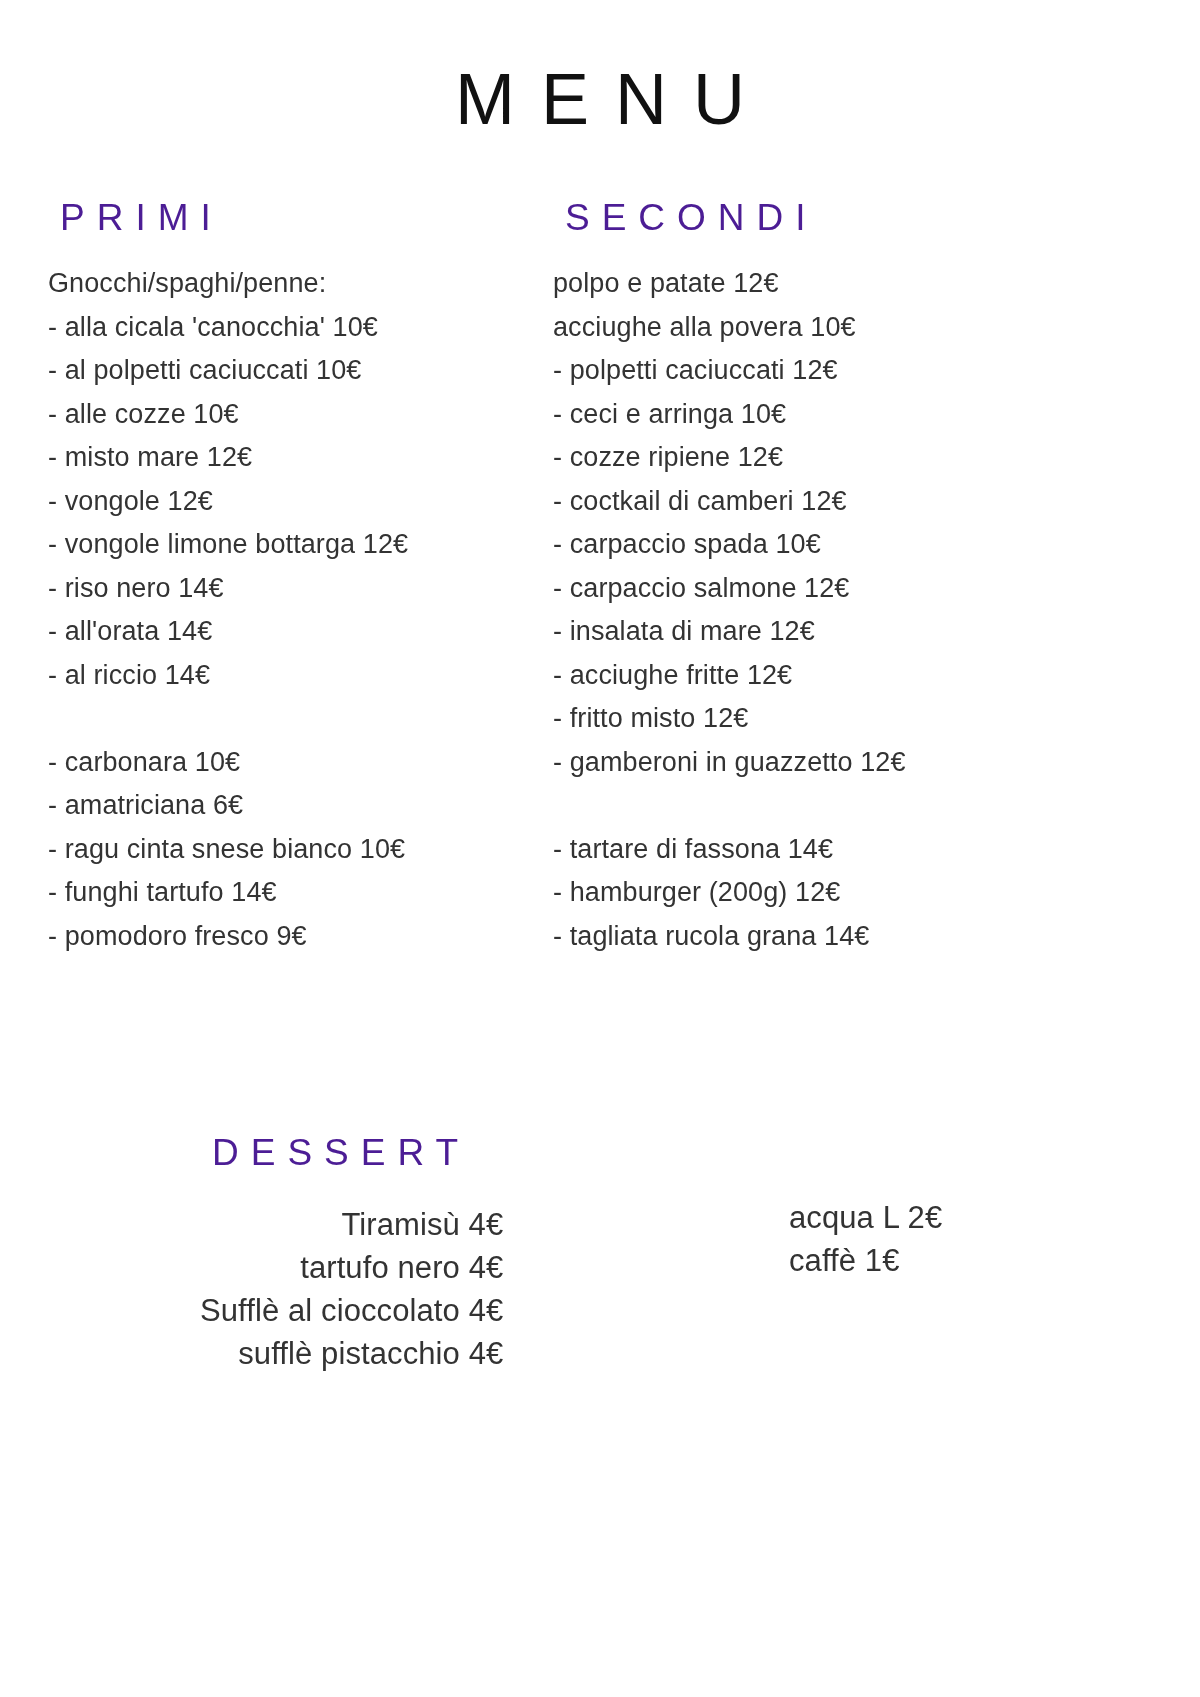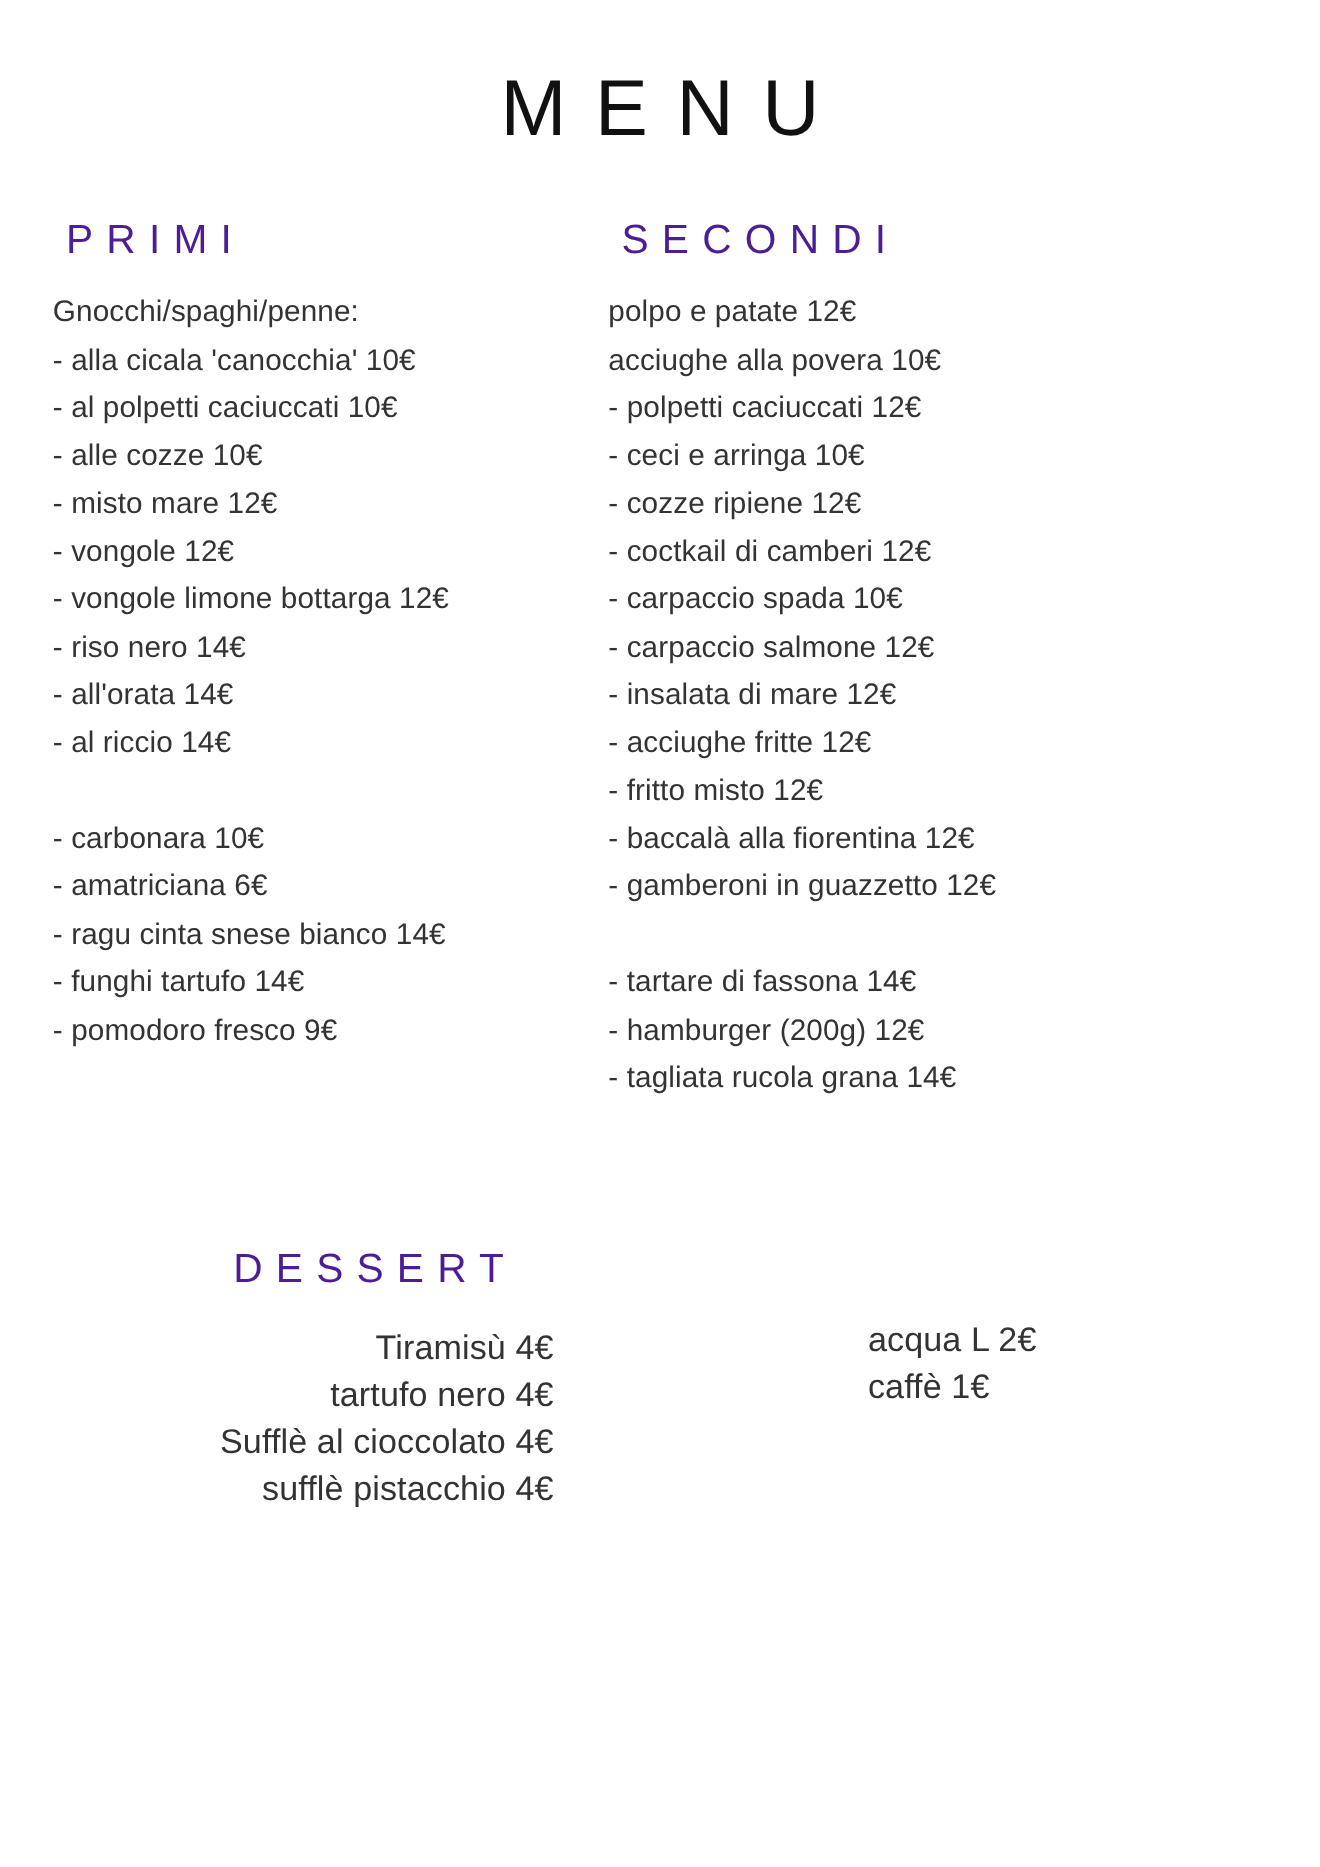--- a/index.html
+++ b/index.html
@@ -99,39 +99,38 @@
       <li>- alle cozze 10€</li>
       <li>- misto mare 12€</li>
       <li>- vongole 12€</li>
       <li>- vongole limone bottarga 12€</li>
       <li>- riso nero 14€</li>
       <li>- all'orata 14€</li>
       <li>- al riccio 14€</li>
       <li class="spacer"></li>
       <li>- carbonara 10€</li>
       <li>- amatriciana 6€</li>
-      <li>- ragu cinta snese bianco 14€</li>
+      <li>- ragu cinta snese bianco 10€</li>
       <li>- funghi tartufo 14€</li>
       <li>- pomodoro fresco 9€</li>
     </ul>
 
   <div class="section-head head-secondi">SECONDI</div>
   <ul class="item-list list-secondi">
       <li>polpo e patate 12€</li>
       <li>acciughe alla povera 10€</li>
       <li>- polpetti caciuccati 12€</li>
       <li>- ceci e arringa 10€</li>
       <li>- cozze ripiene 12€</li>
       <li>- coctkail di camberi 12€</li>
       <li>- carpaccio spada 10€</li>
       <li>- carpaccio salmone 12€</li>
       <li>- insalata di mare 12€</li>
       <li>- acciughe fritte 12€</li>
       <li>- fritto misto 12€</li>
-      <li>- baccalà alla fiorentina 12€</li>
       <li>- gamberoni in guazzetto 12€</li>
       <li class="spacer"></li>
       <li>- tartare di fassona 14€</li>
       <li>- hamburger (200g) 12€</li>
       <li>- tagliata rucola grana 14€</li>
     </ul>
 
   <div class="section-head head-dessert">DESSERT</div>
   <ul class="item-list list-dessert">
       <li>Tiramisù 4€</li>

